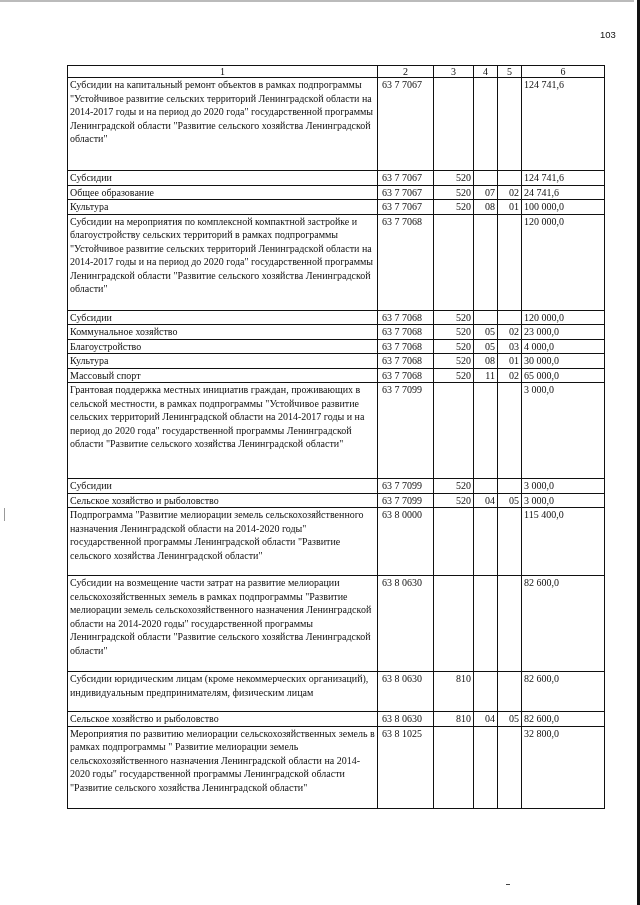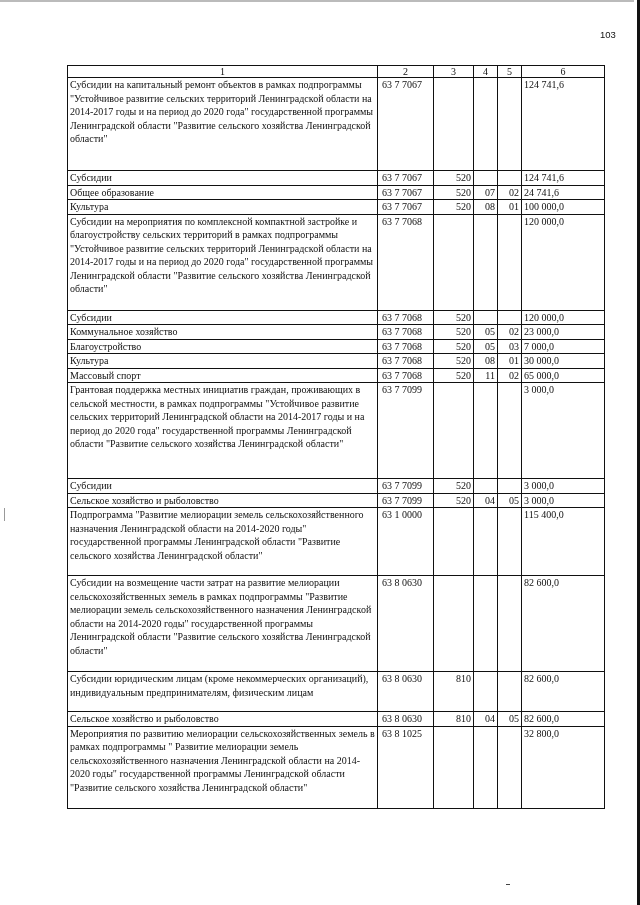--- a/index.html
+++ b/index.html
@@ -115,21 +115,21 @@
     <td class="c-mid">05</td>
     <td class="c-mid">02</td>
     <td class="c-sum">23 000,0</td>
   </tr>
       <tr style="height: 13px;">
     <td class="c-name">Благоустройство</td>
     <td class="c-code">63 7 7068</td>
     <td class="c-mid">520</td>
     <td class="c-mid">05</td>
     <td class="c-mid">03</td>
-    <td class="c-sum">7 000,0</td>
+    <td class="c-sum">4 000,0</td>
   </tr>
       <tr style="height: 13px;">
     <td class="c-name">Культура</td>
     <td class="c-code">63 7 7068</td>
     <td class="c-mid">520</td>
     <td class="c-mid">08</td>
     <td class="c-mid">01</td>
     <td class="c-sum">30 000,0</td>
   </tr>
       <tr style="height: 13px;">
@@ -159,21 +159,21 @@
       <tr style="height: 13px;">
     <td class="c-name">Сельское хозяйство и рыболовство</td>
     <td class="c-code">63 7 7099</td>
     <td class="c-mid">520</td>
     <td class="c-mid">04</td>
     <td class="c-mid">05</td>
     <td class="c-sum">3 000,0</td>
   </tr>
       <tr style="height: 68px;">
     <td class="c-name">Подпрограмма "Развитие мелиорации земель сельскохозяйственного назначения Ленинградской области на 2014-2020 годы" государственной программы Ленинградской области "Развитие сельского хозяйства Ленинградской области"</td>
-    <td class="c-code">63 1 0000</td>
+    <td class="c-code">63 8 0000</td>
     <td class="c-mid"></td>
     <td class="c-mid"></td>
     <td class="c-mid"></td>
     <td class="c-sum">115 400,0</td>
   </tr>
       <tr style="height: 96px;">
     <td class="c-name">Субсидии на возмещение части затрат на развитие мелиорации сельскохозяйственных земель в рамках подпрограммы "Развитие мелиорации земель сельскохозяйственного назначения Ленинградской области на 2014-2020 годы" государственной программы Ленинградской области "Развитие сельского хозяйства Ленинградской области"</td>
     <td class="c-code">63 8 0630</td>
     <td class="c-mid"></td>
     <td class="c-mid"></td>

